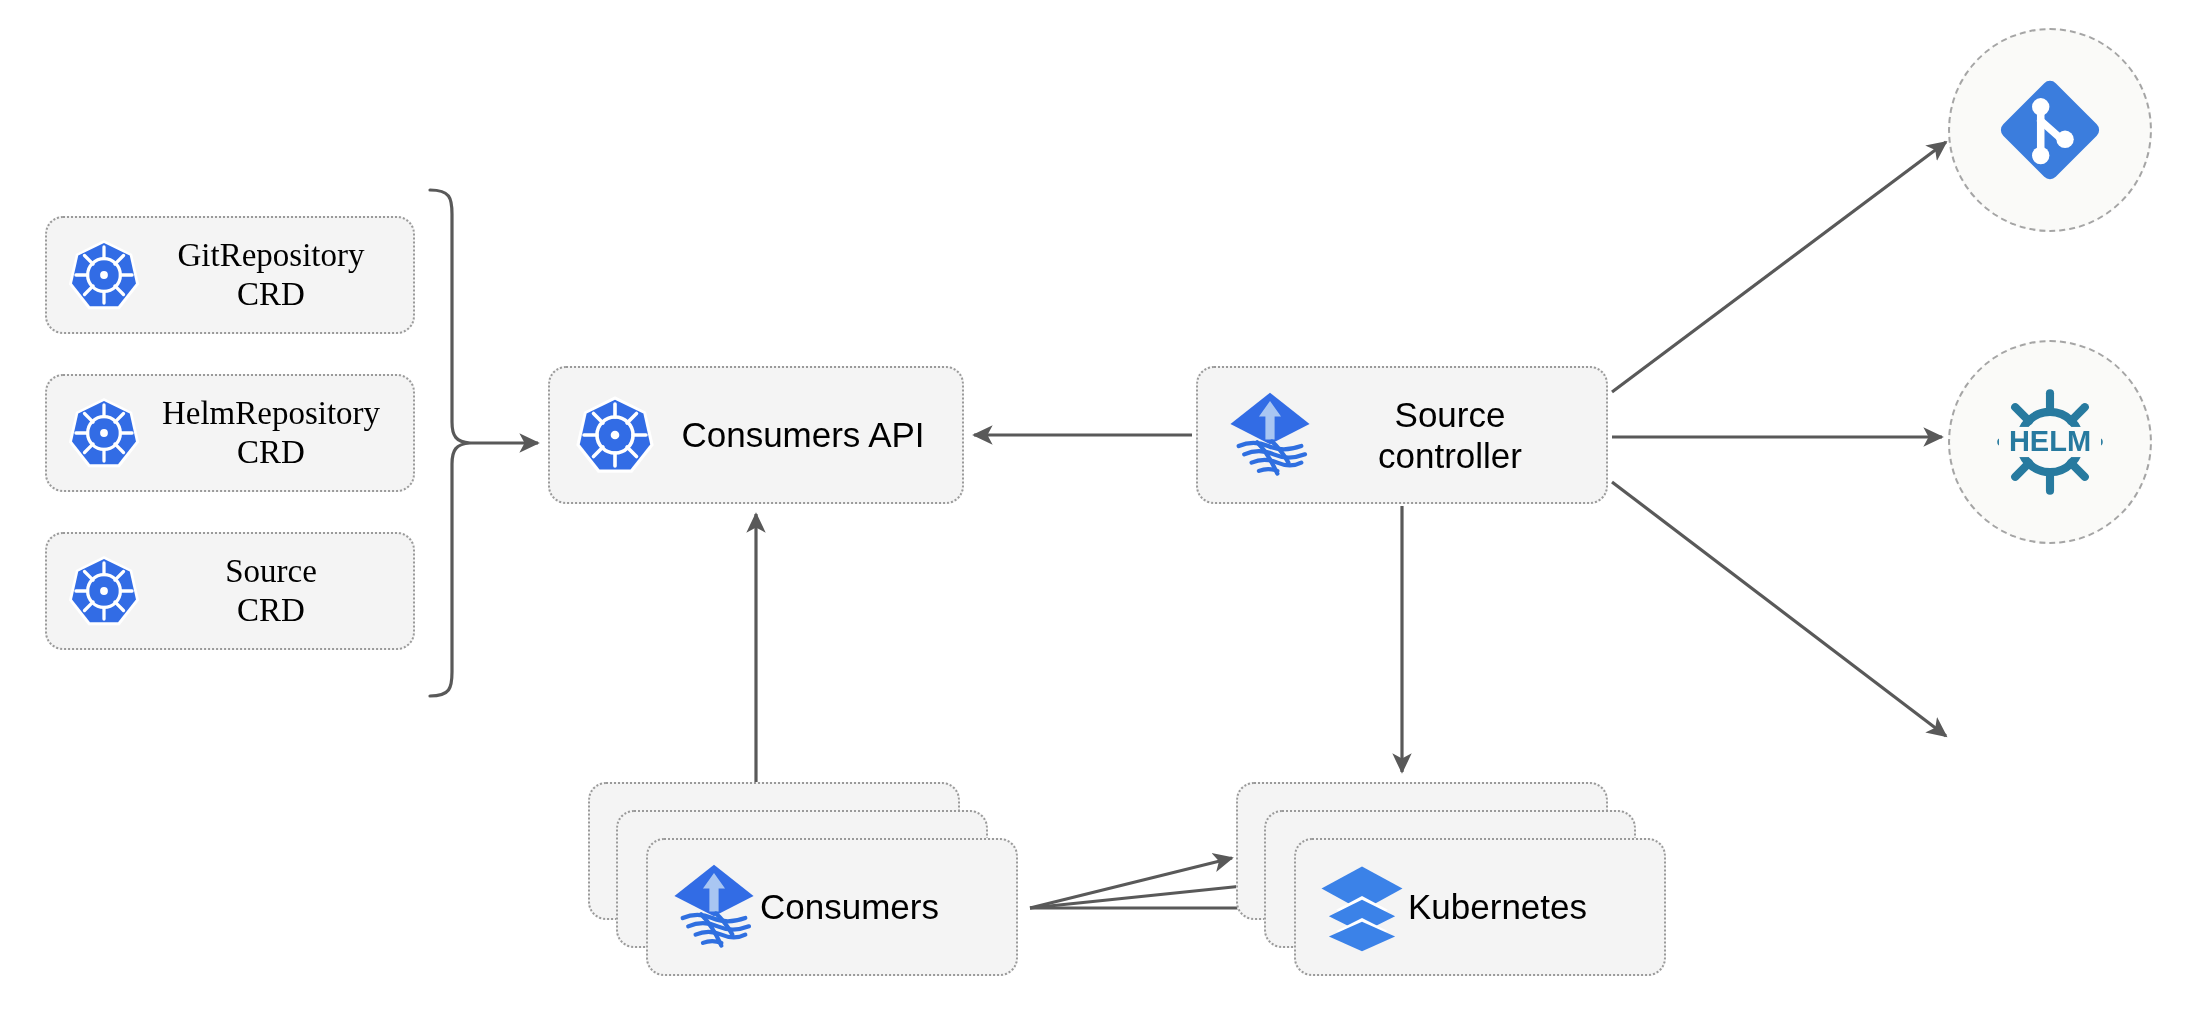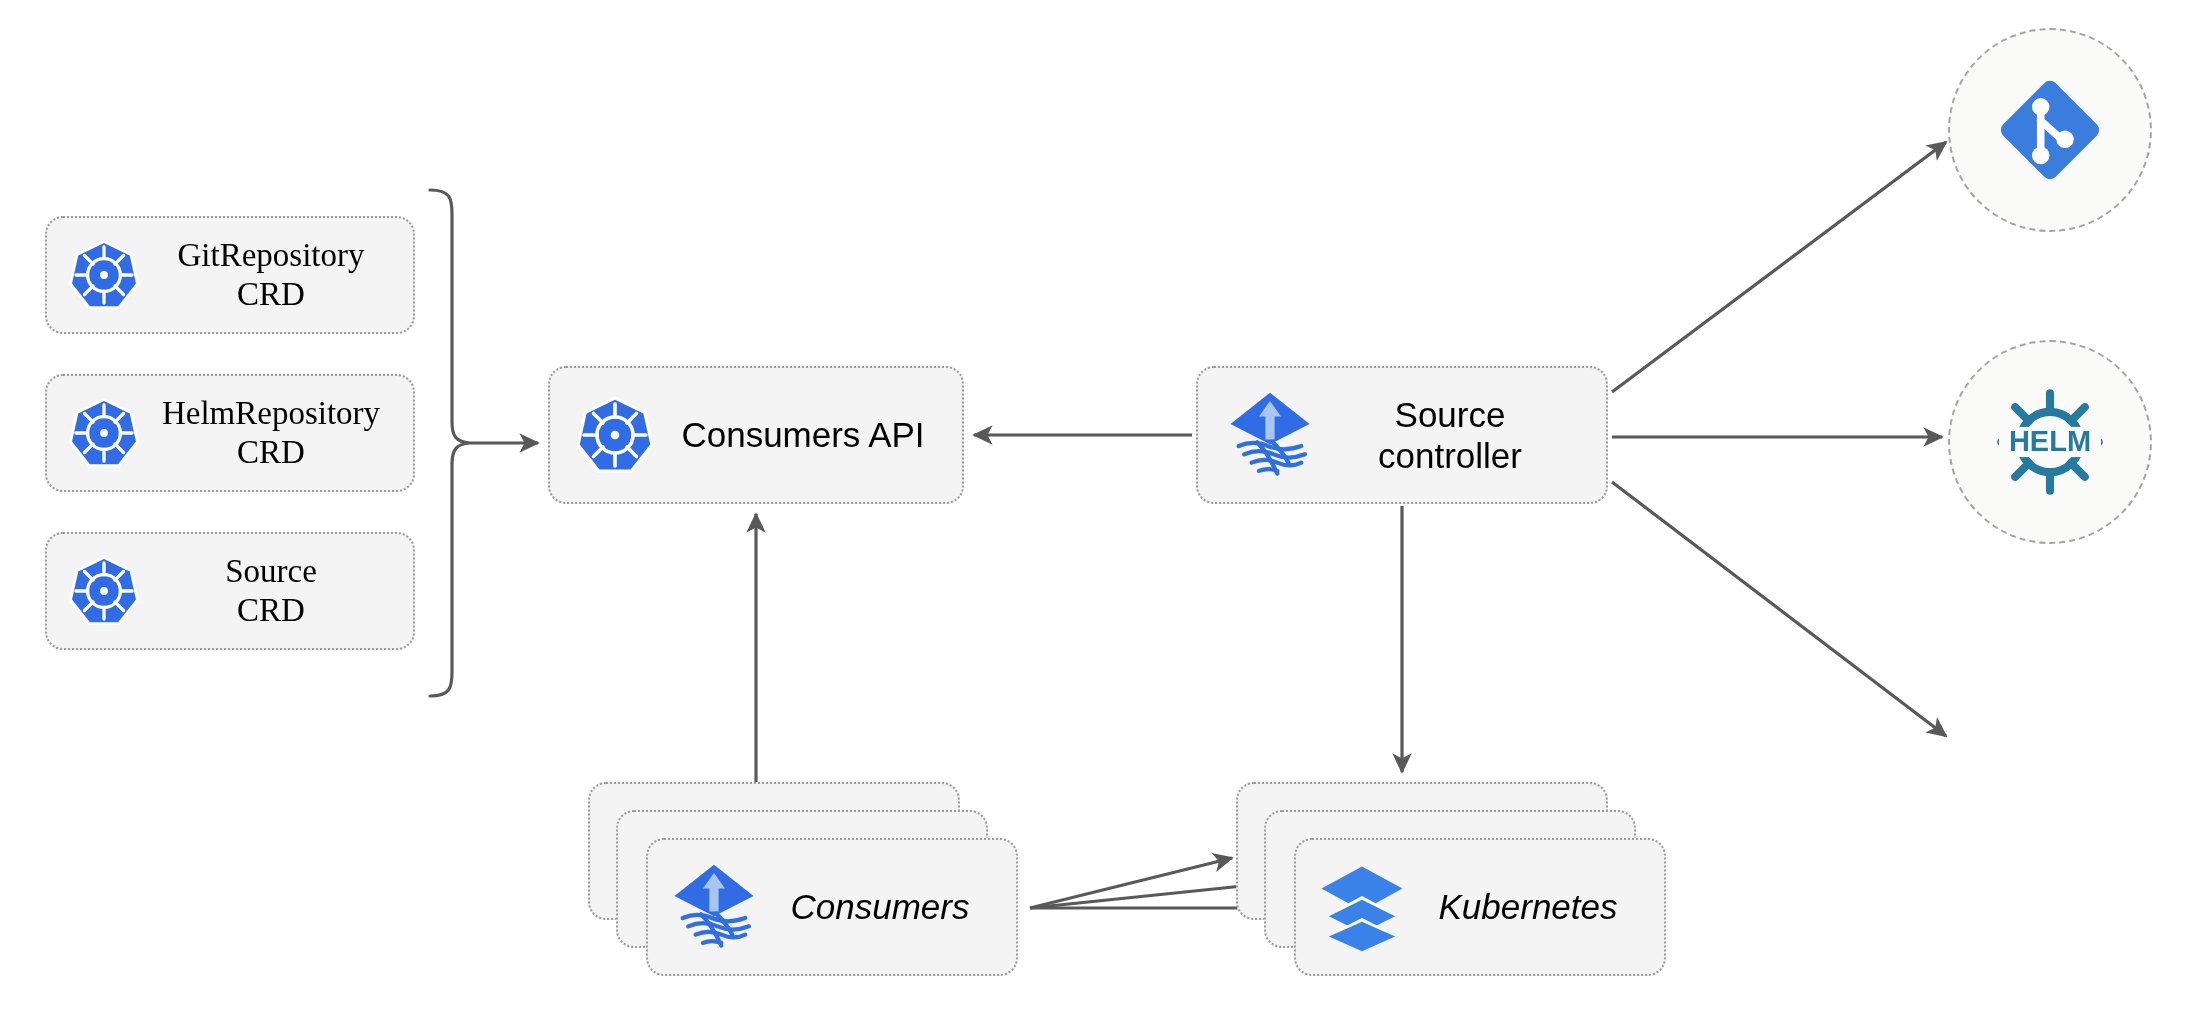--- a/index.html
+++ b/index.html
@@ -98,22 +98,22 @@
     border-radius: 18px;
   }
   .stack .card.back2 { left: 0;    top: 0;    width: 372px; height: 138px; }
   .stack .card.back1 { left: 28px; top: 28px; width: 372px; height: 138px; }
   .stack .card.front {
     left: 58px; top: 56px; width: 372px; height: 138px;
     display: flex; align-items: center; padding: 0 16px 0 20px;
   }
   .stack .card.front .icon { flex: 0 0 auto; width: 92px; height: 92px; display:flex; align-items:center; justify-content:center; }
   .stack .card.front .label {
-    flex: 1 1 auto; text-align: center; color: #000;
-    font-size: 35px; line-height: 1.18; font-style: italic;
+    flex: 1 1 auto; color: #000;
+    font-size: 35px; line-height: 1.18;
   }
 
   #node-consumers { left: 588px; top: 782px; width: 440px; height: 200px; }
   #node-artifacts { left: 1236px; top: 782px; width: 440px; height: 200px; }
 
   
   .ext {
     position: absolute;
     box-sizing: border-box;
     width: 204px;

